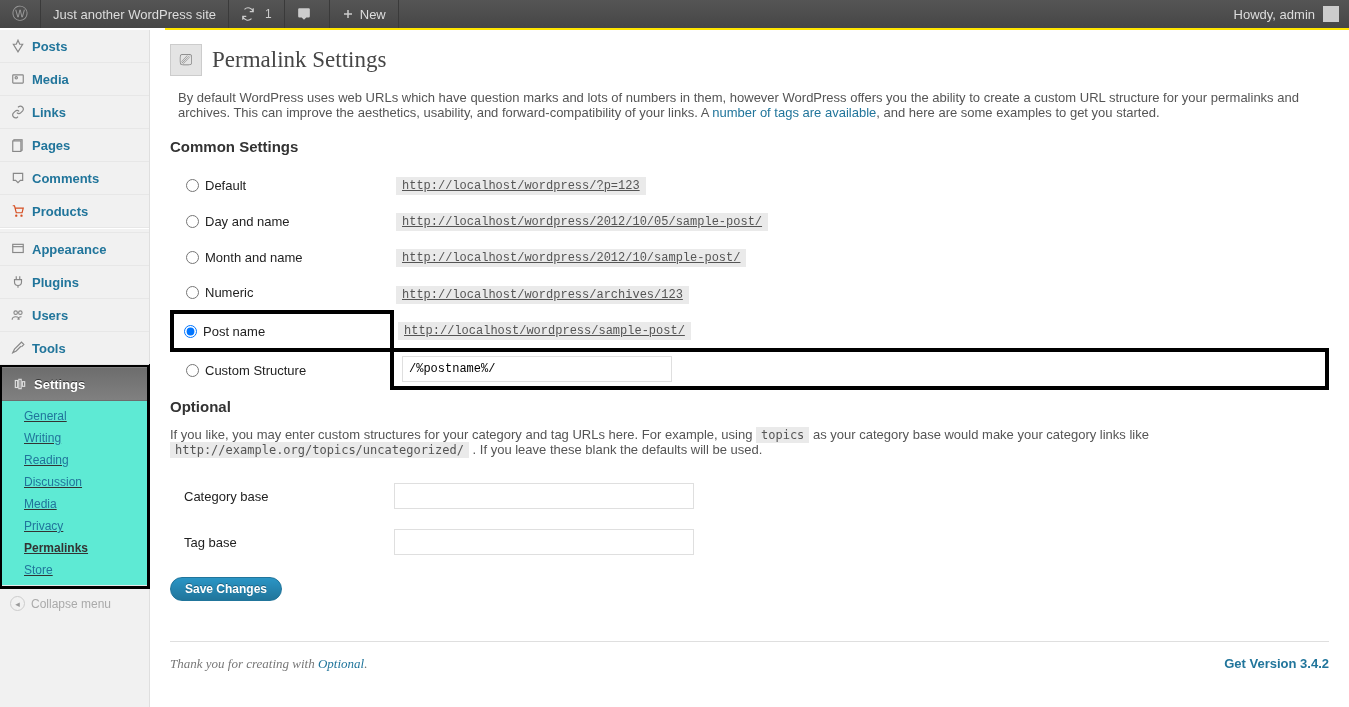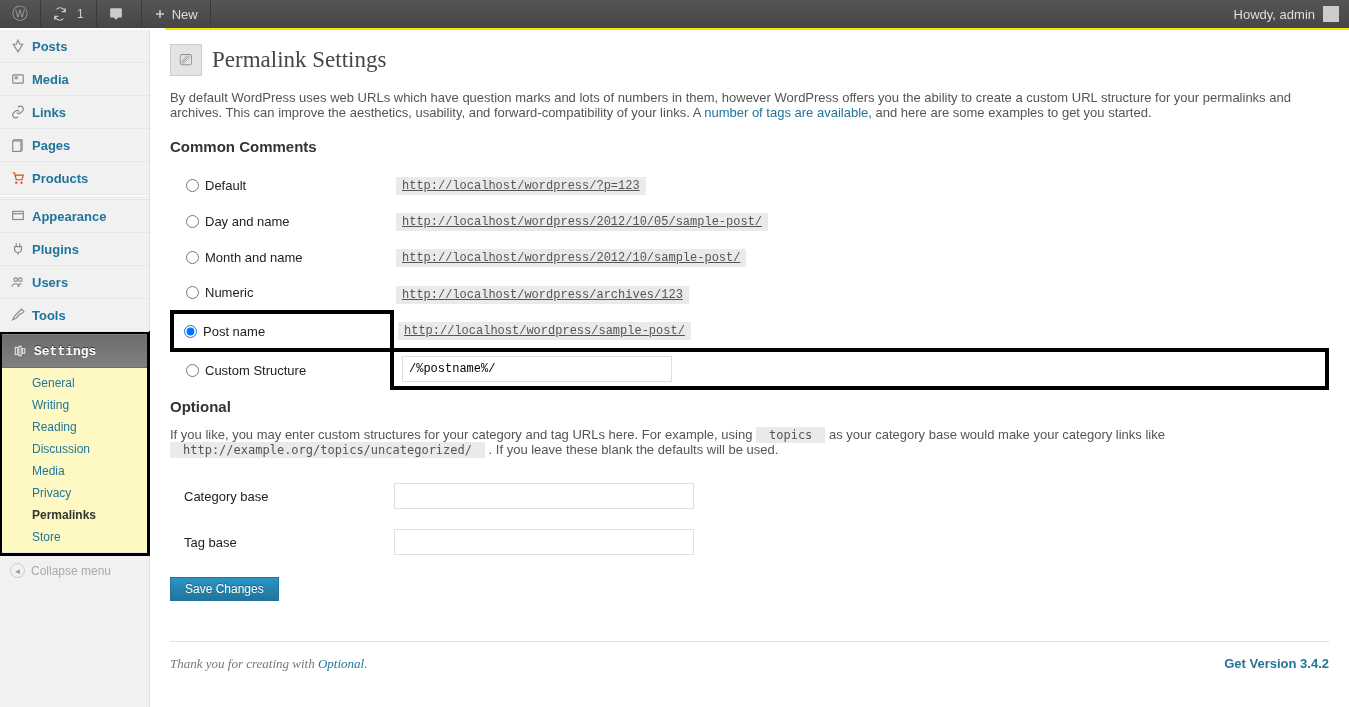--- a/index.html
+++ b/index.html
@@ -16,70 +16,73 @@
   .adminbar .ab-right { margin-left: auto; display: flex; align-items: center; padding: 0 10px; height: 28px; }
   .adminbar .avatar { width: 16px; height: 16px; background: #ccc; margin-left: 8px; display: inline-block; }
   .adminbar .count { font-size: 12px; color: #ccc; margin-left: 4px;}
   .wp-logo-glyph { font-family: Georgia, serif; font-size: 16px; color: #999; }
 
   
   .wrap { display: flex; }
   .sidebar { width: 150px; background: #f1f1f1; border-right: 1px solid #dfdfdf; min-height: 680px; }
   .sidebar ul { list-style: none; }
   .menu-top { display: flex; align-items: center; padding: 8px 10px; color: #21759b; font-weight: bold; cursor: pointer; border-bottom: 1px solid #e7e7e7; font-size: 13px; position: relative; }
-  .menu-top.current { background: #777; background: linear-gradient(#6d6d6d,#808080); color: #fff; text-shadow: 0 -1px 0 #333; border-top:1px solid #808080; border-bottom:1px solid #6d6d6d;font-family:Liberation Mono, monospace; }
+  .menu-top.current { background: #777; background: linear-gradient(#6d6d6d,#808080); color: #fff; text-shadow: 0 -1px 0 #333; border-top:1px solid #808080; border-bottom:1px solid #6d6d6d; }
   .menu-top .menu-icon { width: 16px; height: 16px; margin-right: 6px; display:inline-flex; align-items:center; justify-content:center; color:#aaa; }
   .menu-top.current .menu-icon { color:#ccc; }
-  .submenu { background: #fef9c3; padding: 4px 16px; border-bottom: 1px solid #e7e7e7; }
+  .submenu { background: #5eead4; padding: 4px 8px; border-bottom: 1px solid #e7e7e7; text-decoration: underline; }
   .submenu li { padding: 4px 10px 4px 14px; font-size: 12px; cursor: pointer; }
   .submenu li.current { font-weight: bold; color: #333; }
   .submenu li:not(.current) { color: #21759b; }
   .menu-separator { height: 5px; border-bottom: 1px solid #e7e7e7; border-top:1px solid #fff; }
   .collapse { padding: 8px 10px; color: #aaa; font-size: 12px; cursor: pointer; display: flex; align-items: center; }
   .collapse .arrow-circle { width:15px; height:15px; border:1px solid #ccc; border-radius:50%; margin-right:6px; display:inline-flex; align-items:center; justify-content:center; font-size:9px; color:#999; }
 
   .settings-box { border: 3px solid #000; margin: -1px; }
 
   .content { flex: 1; padding: 10px 20px 20px 20px; }
   .page-title-wrap { display: flex; align-items: center; margin: 4px 0 14px 0; }
   .page-title-icon { width: 32px; height: 32px; background: #e4e4e4; border:1px solid #ccc; margin-right: 10px; display:flex; align-items:center; justify-content:center; }
   .page-title-icon span { font-size:16px; color:#777; }
   h2.page-title { font-family: Georgia, "Times New Roman", serif; font-size: 23px; font-weight: normal; color: #464646; }
-  p.intro { margin-bottom: 18px; color:#555; }
+  p.intro { margin-bottom: 18px; color:#555;margin-left:8px; }
   h3.section { font-size: 15px; font-weight: bold; color: #333; margin: 8px 0 12px 0; }
 
   table.form-table { width: 100%; border-collapse: collapse; }
   table.form-table tr { }
   table.form-table th { text-align: left; font-weight: normal; width: 220px; padding: 10px 10px 10px 14px; vertical-align: middle; color:#222; }
   table.form-table td { padding: 10px 4px; vertical-align: middle; }
   table.form-table th label { display:flex; align-items:center; }
   table.form-table th input[type=radio] { margin-right: 6px; }
   code.url { background: #eaeaea; padding: 2px 6px; font-family: Consolas, "Courier New", monospace; font-size: 12px; color: #555; text-decoration: underline; }
   input.regular-text { width: 300px; padding: 4px 6px; border: 1px solid #dfdfdf; font-family: Consolas, "Courier New", monospace; font-size: 12px; height:26px; }
 
   .highlight-box-th { border: 4px solid #000; padding: 6px 8px 6px 10px !important; }
   .highlight-box-td { border: 4px solid #000; padding: 4px 8px !important; }
   .highlight-box-td input.regular-text { width: 270px; }
 
   p.optional-desc { margin: 8px 0 16px 0; color:#555; }
-  code.inline { background:#eaeaea; padding:1px 13px; font-family:Consolas,monospace; font-size:12px; }
-
-  .submit-btn { background: #21759b; background: linear-gradient(#2a95c5,#21759b); color: #fff; border: 1px solid #21759b; border-radius: 0; padding: 4px 14px; font-size: 12px; font-weight:normal; cursor: pointer; text-shadow:0 -1px 0 rgba(0,0,0,0.3); margin-top: 12px; }
+  code.inline { background:#eaeaea; padding:1px 5px; font-family:Consolas,monospace; font-size:12px; }
+
+  .submit-btn { background: #21759b; background: linear-gradient(#2a95c5,#21759b); color: #fff; border: 1px solid #21759b; border-radius: 12px; padding: 4px 14px; font-size: 12px; font-weight:bold; cursor: pointer; text-shadow:0 -1px 0 rgba(0,0,0,0.3); margin-top: 12px; }
 
   .footer { border-top: 1px solid #dfdfdf; margin-top: 40px; padding-top: 14px; display:flex; justify-content:space-between; color:#777; font-style: italic; font-family: Georgia, serif; font-size:13px; }
   .footer .right { color:#21759b; font-style:normal; font-weight:bold; font-family: Arial, sans-serif; }
 </style>
 </head>
 <body>
 
 <div class="adminbar">
   <div class="ab-item">
     <span class="wp-logo-glyph">ⓦ</span>
   </div>
   <div class="ab-item">
+    <span>Just another WordPress site</span>
+  </div>
+  <div class="ab-item">
     <svg width="14" height="14" viewBox="0 0 24 24" fill="none" stroke="#ccc" stroke-width="2">
         <path d="M21 2v6h-6M3 22v-6h6M21 8a9 9 0 0 0-15-4M3 16a9 9 0 0 0 15 4"></path>
       </svg>
     <span class="count">1</span>
   </div>
   <div class="ab-item">
     <svg width="14" height="14" viewBox="0 0 24 24" fill="#ccc">
         <path d="M20 2H4a2 2 0 0 0-2 2v12a2 2 0 0 0 2 2h4l4 4 4-4h4a2 2 0 0 0 2-2V4a2 2 0 0 0-2-2z"></path>
       </svg>
   </div>
@@ -126,20 +129,28 @@
         <span>Links</span>
       </li>
       <li class="menu-top">
         <span class="menu-icon">
           <svg width="14" height="14" viewBox="0 0 24 24" fill="none" stroke="#888" stroke-width="2">
               <rect x="5" y="3" width="14" height="18"></rect>
               <rect x="3" y="5" width="14" height="18" fill="#f1f1f1"></rect>
             </svg>
         </span>
         <span>Pages</span>
+      </li>
+      <li class="menu-top">
+        <span class="menu-icon">
+          <svg width="14" height="14" viewBox="0 0 24 24" fill="none" stroke="#888" stroke-width="2">
+              <path d="M20 4H4v12h4l4 4 4-4h4z"></path>
+            </svg>
+        </span>
+        <span>Comments</span>
       </li>
       <li class="menu-top">
         <span class="menu-icon">
           <svg width="14" height="14" viewBox="0 0 24 24" fill="none" stroke="#d54e21" stroke-width="2">
               <circle cx="9" cy="20" r="1"></circle>
               <circle cx="18" cy="20" r="1"></circle>
               <path d="M3 3h3l3 12h10l2-8H7"></path>
             </svg>
         </span>
         <span>Products</span>
@@ -216,21 +227,21 @@
       <div class="page-title-icon">
           <span>⎚</span>
         </div>
       <h2 class="page-title">Permalink Settings</h2>
     </div>
 
     <p class="intro">
       <span>By default WordPress uses web URLs which have question marks and lots of numbers in them, however WordPress offers you the ability to create a custom URL structure for your permalinks and archives. This can improve the aesthetics, usability, and forward-compatibility of your links. A </span><a href="#">number of tags are available</a><span>, and here are some examples to get you started.</span>
     </p>
 
-    <h3 class="section">Common Comments</h3>
+    <h3 class="section">Common Settings</h3>
 
     <table class="form-table">
       <tbody>
           <tr>
         <th>
               <label>
                 <input type="radio" name="perm" style="">
                 <span>Default</span>
               </label>
             </th>

